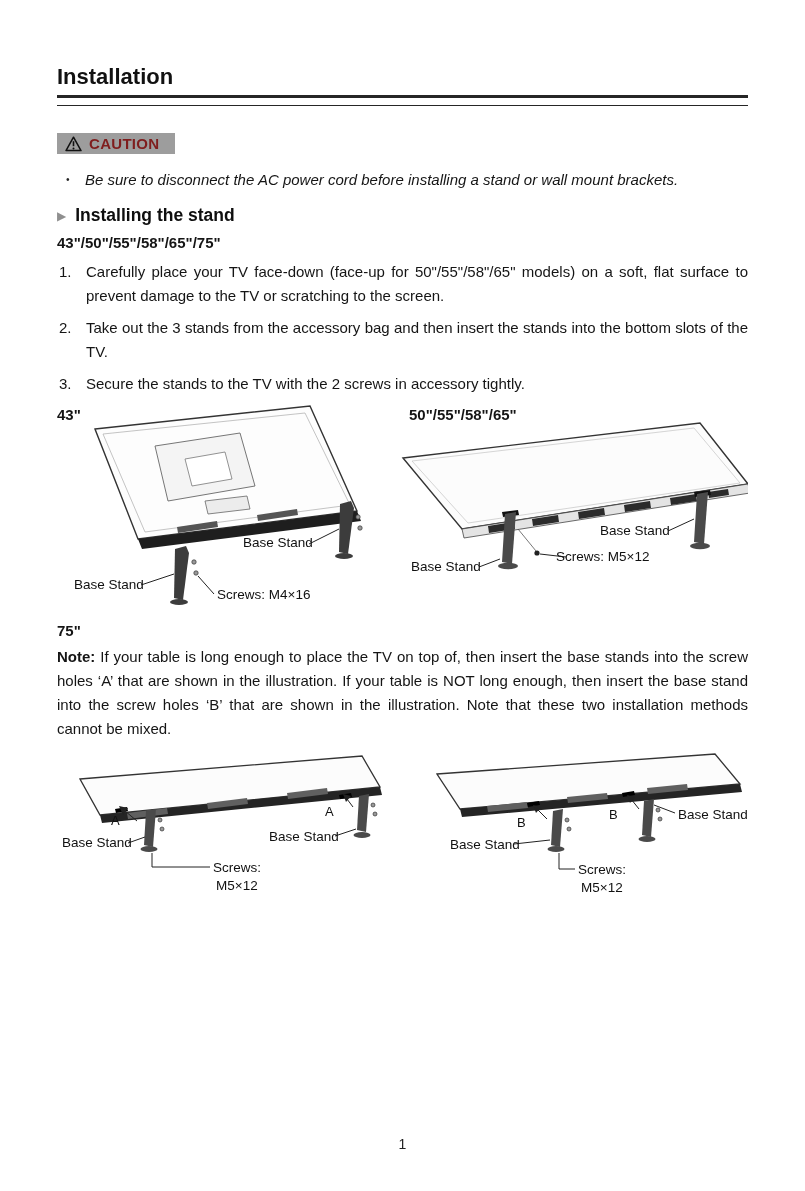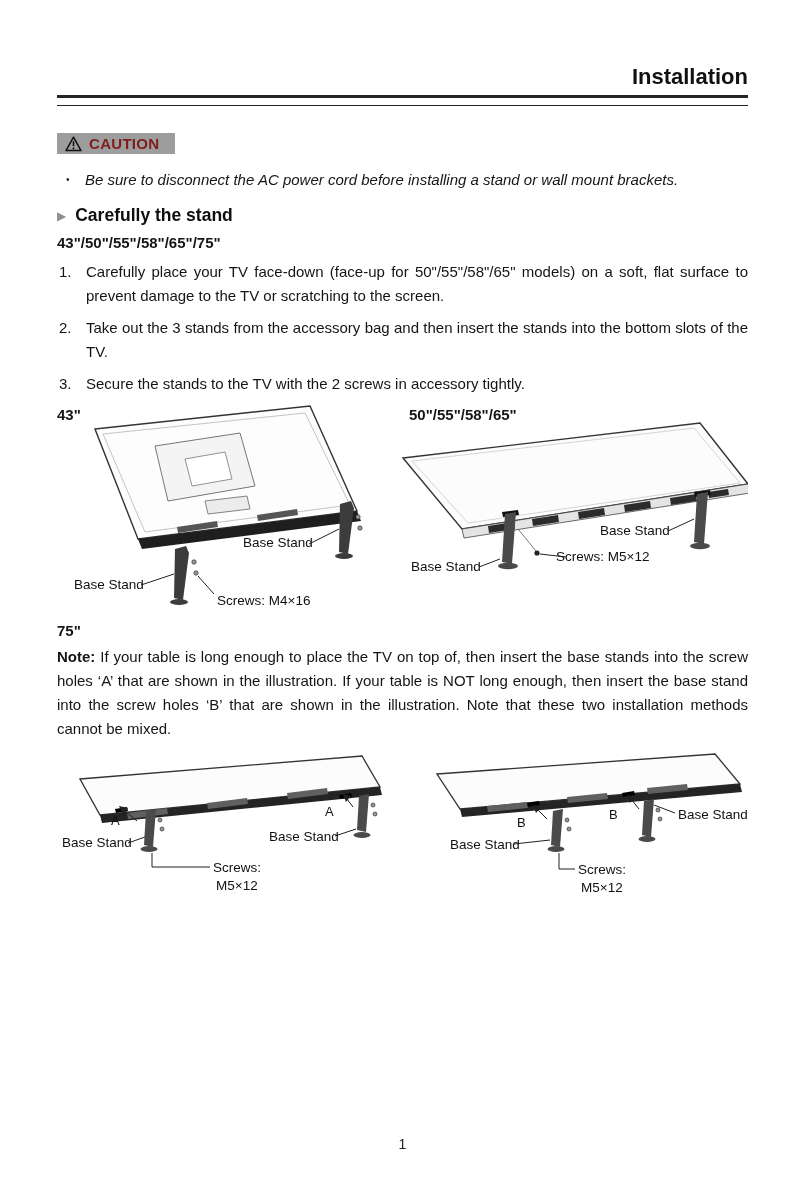--- a/index.html
+++ b/index.html
@@ -1,21 +1,21 @@
 <!DOCTYPE html>
 <html><head>
 <meta charset="utf-8">
 <style>
   html,body{margin:0;padding:0;}
   body{
     width:805px;height:1191px;background:#ffffff;position:relative;overflow:hidden;
     font-family:"Liberation Sans","DejaVu Sans",sans-serif;color:#151515;
   }
   .content{position:relative;padding:64px 57px 0 57px;}
-  .title{font-size:22px;font-weight:700;margin:0;color:#111;text-align:right;}
+  .title{font-size:22px;font-weight:700;margin:0;color:#111;}
   .title-rule{margin-top:5px;height:7px;border-top:3px solid #262626;border-bottom:1.5px solid #262626;}
   .caution-badge{display:inline-flex;align-items:center;gap:7px;background:#9d9d9d;padding:2px 16px 2px 8px;margin-top:27px;}
   .caution-badge .label{font-size:15px;font-weight:700;color:#7f1d1d;letter-spacing:.3px;}
   .caution-list{list-style:none;margin:12px 0 0 0;padding:0;font-style:italic;}
   .caution-list li{position:relative;padding-left:28px;font-size:15px;line-height:24px;text-align:justify;margin-bottom:5px;}
   .caution-list li::before{content:"•";position:absolute;left:9px;top:0;font-size:10px;line-height:24px;color:#222;}
   .section-heading{display:flex;align-items:center;gap:9px;margin-top:13px;font-size:17.5px;font-weight:700;color:#0e0e0e;}
   .arrow-icon{color:#8f8f8f;font-size:12px;line-height:1;padding-top:2px;}
   .body-text{font-size:15px;line-height:24px;text-align:justify;margin:8px 0 0 0;}
   .models-line{font-size:15px;font-weight:700;margin:8px 0 0 0;}
@@ -49,21 +49,21 @@
     </svg>
     <span class="label">CAUTION</span>
   </div>
 
   <ul class="caution-list">
     <li class="caution-item">Be sure to disconnect the AC power cord before installing a stand or wall mount brackets.</li>
   </ul>
 
   <div class="section-heading">
     <span class="arrow-icon">▶</span>
-    <span>Carefully the stand</span>
+    <span>Installing the stand</span>
   </div>
 
   <p class="models-line">43"/50"/55"/58"/65"/75"</p>
 
   <div class="steps">
     <div class="step">
       <span class="step-num">1.</span>
       <span class="step-text">Carefully place your TV face-down (face-up for 50"/55"/58"/65" models) on a soft, flat surface to prevent damage to the TV or scratching to the screen.</span>
     </div>
     <div class="step">
@@ -137,21 +137,21 @@
         <circle cx="145" cy="149" r="2.6" fill="#222" stroke="none"></circle>
         <line x1="148" y1="150" x2="174" y2="153"></line>
         <line x1="144" y1="147" x2="126" y2="125" stroke="#555" stroke-width="0.8"></line>
         <line x1="276" y1="127" x2="302" y2="115"></line>
         <line x1="87" y1="163" x2="108" y2="155"></line>
       </g>
     </svg>
 
     <span class="fig-note" style="left:186px;top:131px">Base Stand</span>
     <span class="fig-note" style="left:17px;top:173px">Base Stand</span>
-    <span class="fig-note" style="left:160px;top:189px">Screws: M4×16</span>
+    <span class="fig-note" style="left:160px;top:183px">Screws: M4×16</span>
 
     <span class="fig-note" style="left:543px;top:119px">Base Stand</span>
     <span class="fig-note" style="left:499px;top:145px">Screws: M5×12</span>
     <span class="fig-note" style="left:354px;top:155px">Base Stand</span>
   </div>
 
   <p class="models-line" style="margin-top:6px">75"</p>
   <p class="body-text note" style="margin-top:6px"><strong>Note:</strong><span> If your table is long enough to place the TV on top of, then insert the base stands into the screw holes ‘A’ that are shown in the illustration. If your table is NOT long enough, then insert the base stand into the screw holes ‘B’ that are shown in the illustration. Note that these two installation methods cannot be mixed.</span></p>
 
   

